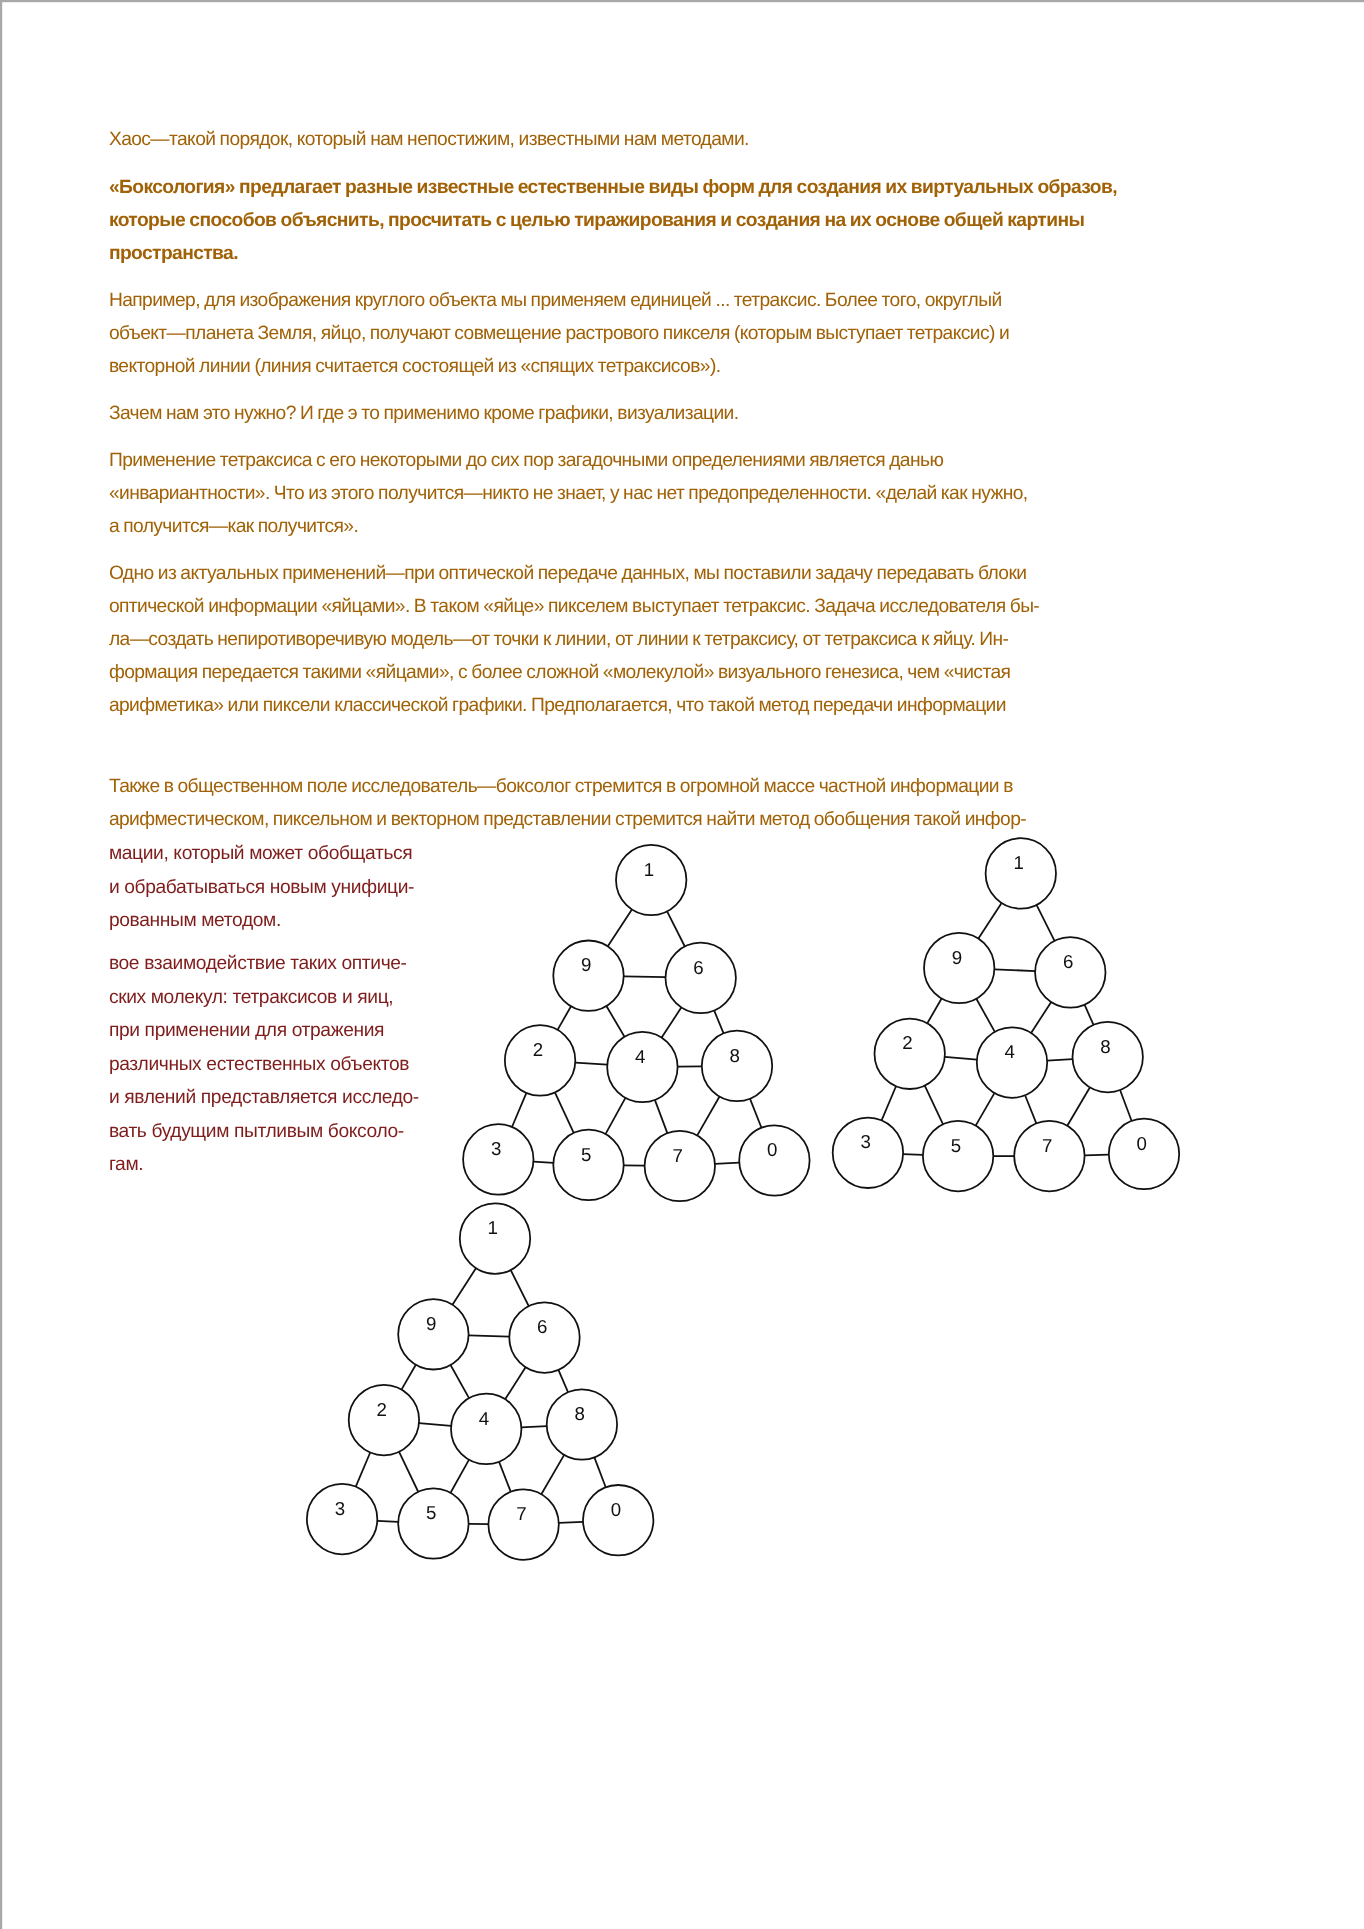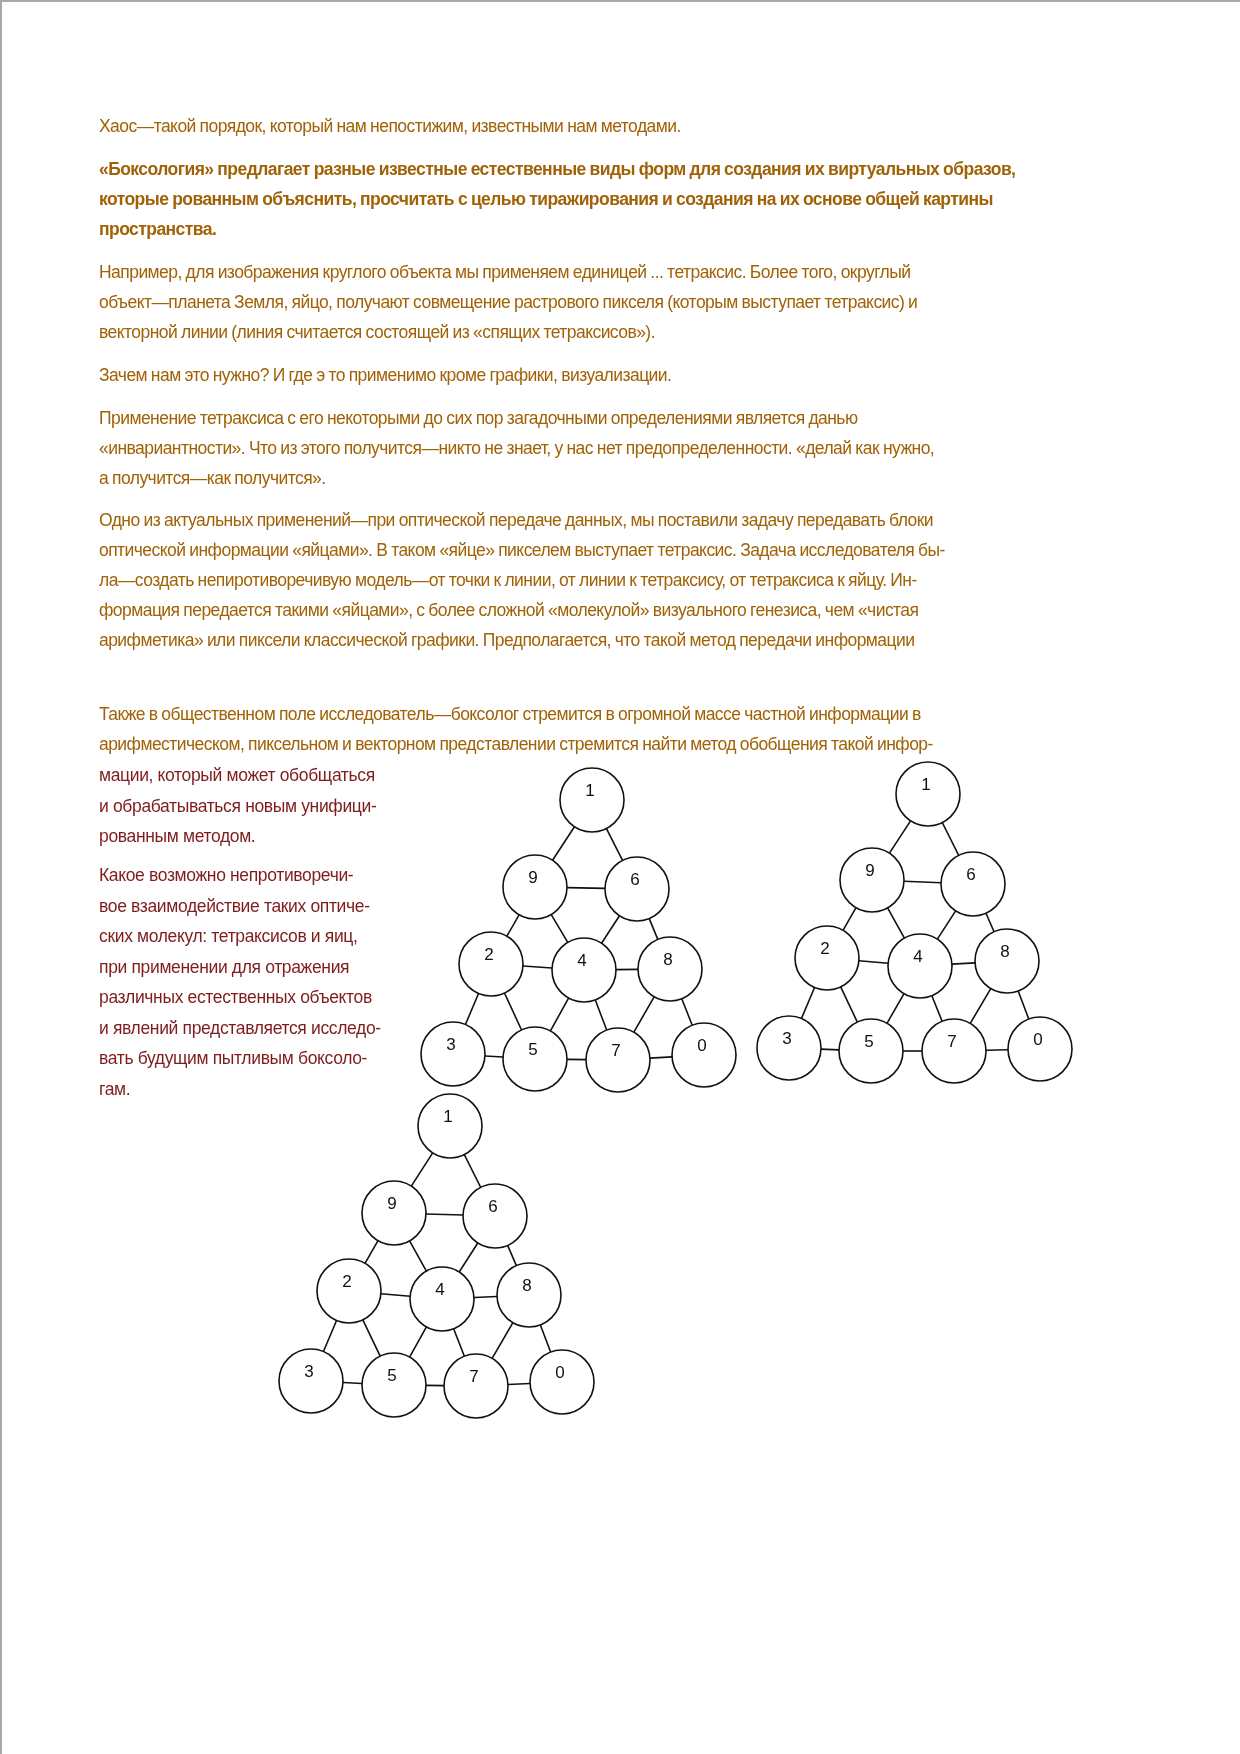--- a/index.html
+++ b/index.html
@@ -72,21 +72,21 @@
 </head>
 <body>
 
 <div class="page">
   <div id="main-text">
       <div class="text-block" style="top: 109px;">
         <p class="para">Хаос—такой порядок, который нам непостижим, известными нам методами.</p>
       </div>
       <div class="text-block" style="top: 152px; font-weight: bold;">
         <p class="para">«Боксология» предлагает разные известные естественные виды форм для создания их виртуальных образов,</p>
-        <p class="para">которые рованным объяснить, просчитать с целью тиражирования и создания на их основе общей картины</p>
+        <p class="para">которые способов объяснить, просчитать с целью тиражирования и создания на их основе общей картины</p>
         <p class="para">пространства.</p>
       </div>
       <div class="text-block" style="top: 255px;">
         <p class="para">Например, для изображения круглого объекта мы применяем единицей ... тетраксис. Более того, округлый</p>
         <p class="para">объект—планета Земля, яйцо, получают совмещение растрового пикселя (которым выступает тетраксис) и</p>
         <p class="para">векторной линии (линия считается состоящей из «спящих тетраксисов»).</p>
       </div>
       <div class="text-block" style="top: 358px;">
         <p class="para">Зачем нам это нужно? И где э то применимо кроме графики, визуализации.</p>
       </div>
@@ -107,21 +107,20 @@
         <p class="para">арифместическом, пиксельном и векторном представлении стремится найти метод обобщения такой инфор-</p>
       </div>
     </div>
   <div id="side-text">
       <div class="side-col" style="top: 758px;">
         <p class="para">мации, который может обобщаться</p>
         <p class="para">и обрабатываться новым унифици-</p>
         <p class="para">рованным методом.</p>
       </div>
       <div class="side-col" style="top: 858px;">
-        <p class="para"> Какое возможно непротиворечи-</p>
         <p class="para">вое взаимодействие таких оптиче-</p>
         <p class="para">ских молекул: тетраксисов и яиц,</p>
         <p class="para">при применении для отражения</p>
         <p class="para">различных естественных объектов</p>
         <p class="para">и явлений  представляется исследо-</p>
         <p class="para">вать будущим пытливым  боксоло-</p>
         <p class="para">гам.</p>
       </div>
     </div>
   <svg class="diagram" id="diagrams" xmlns="http://www.w3.org/2000/svg" viewBox="0 0 1240 1754">

